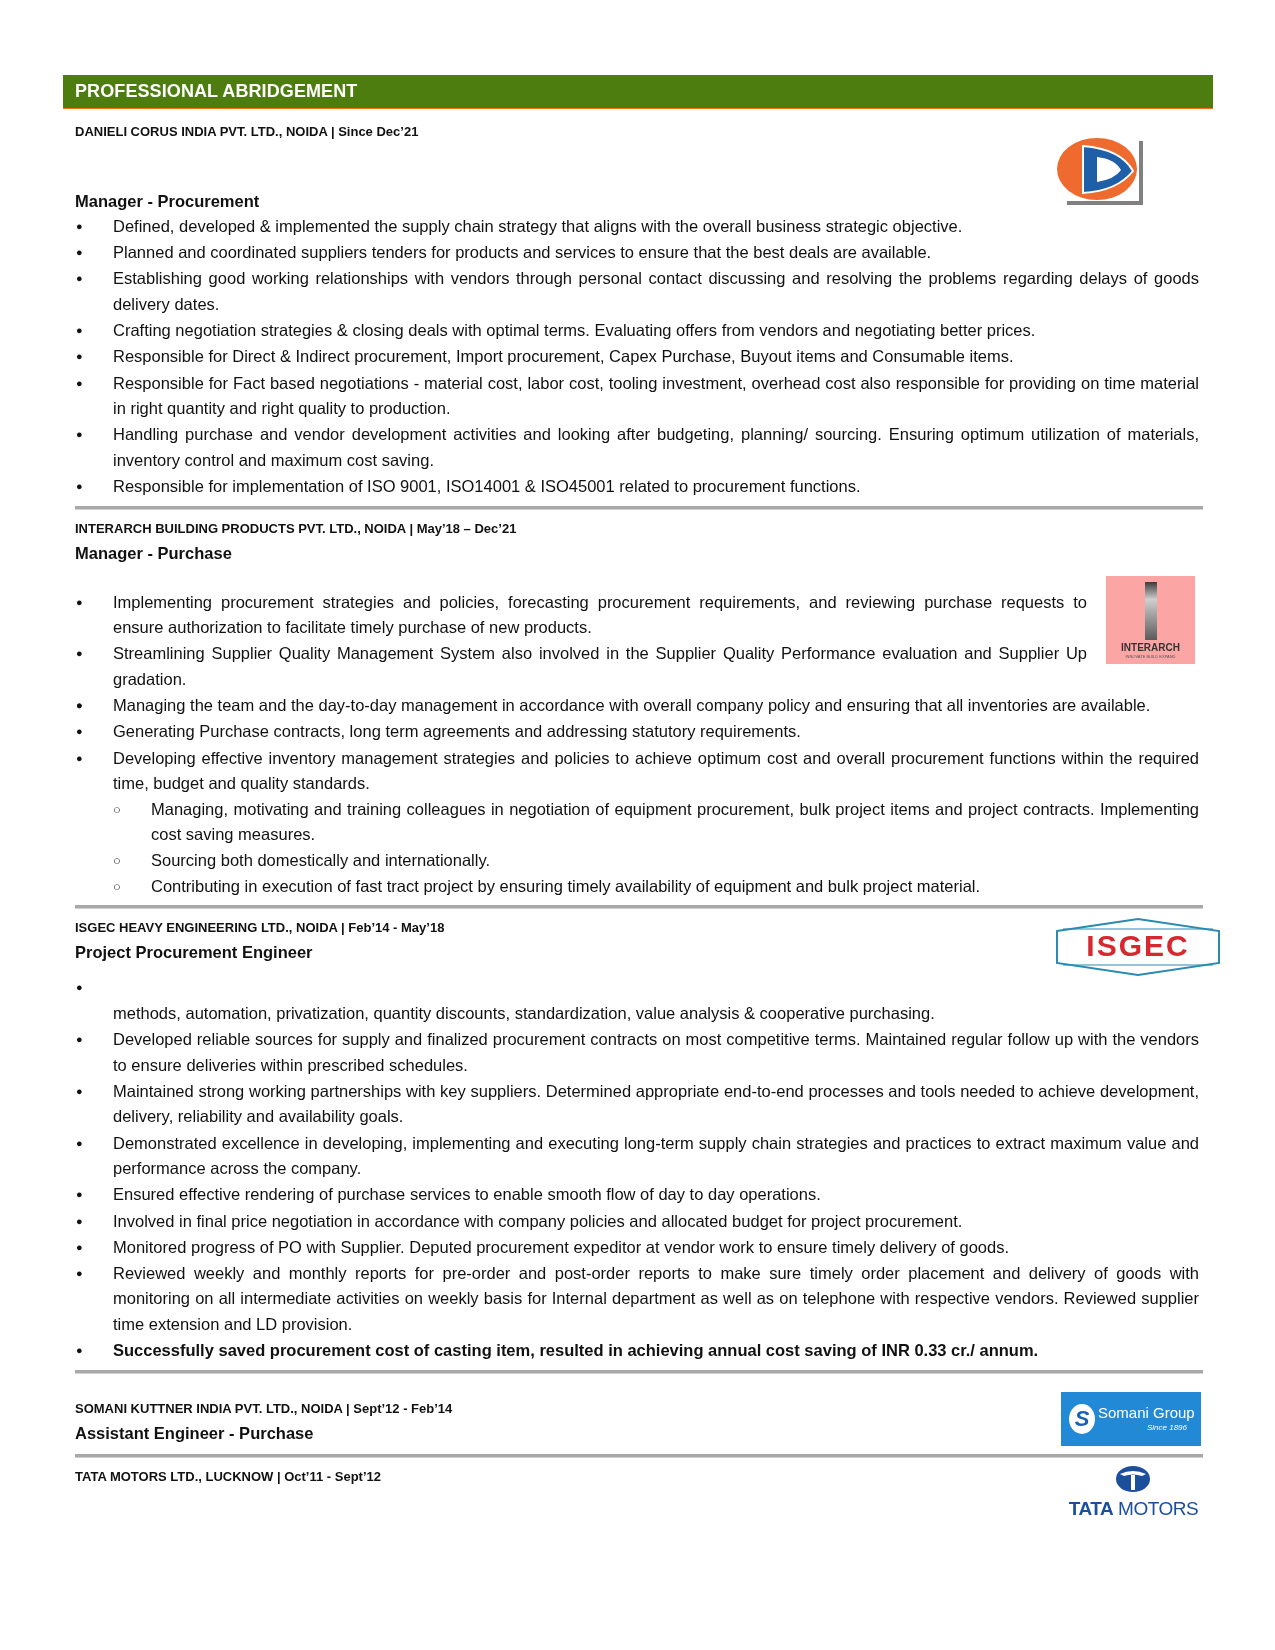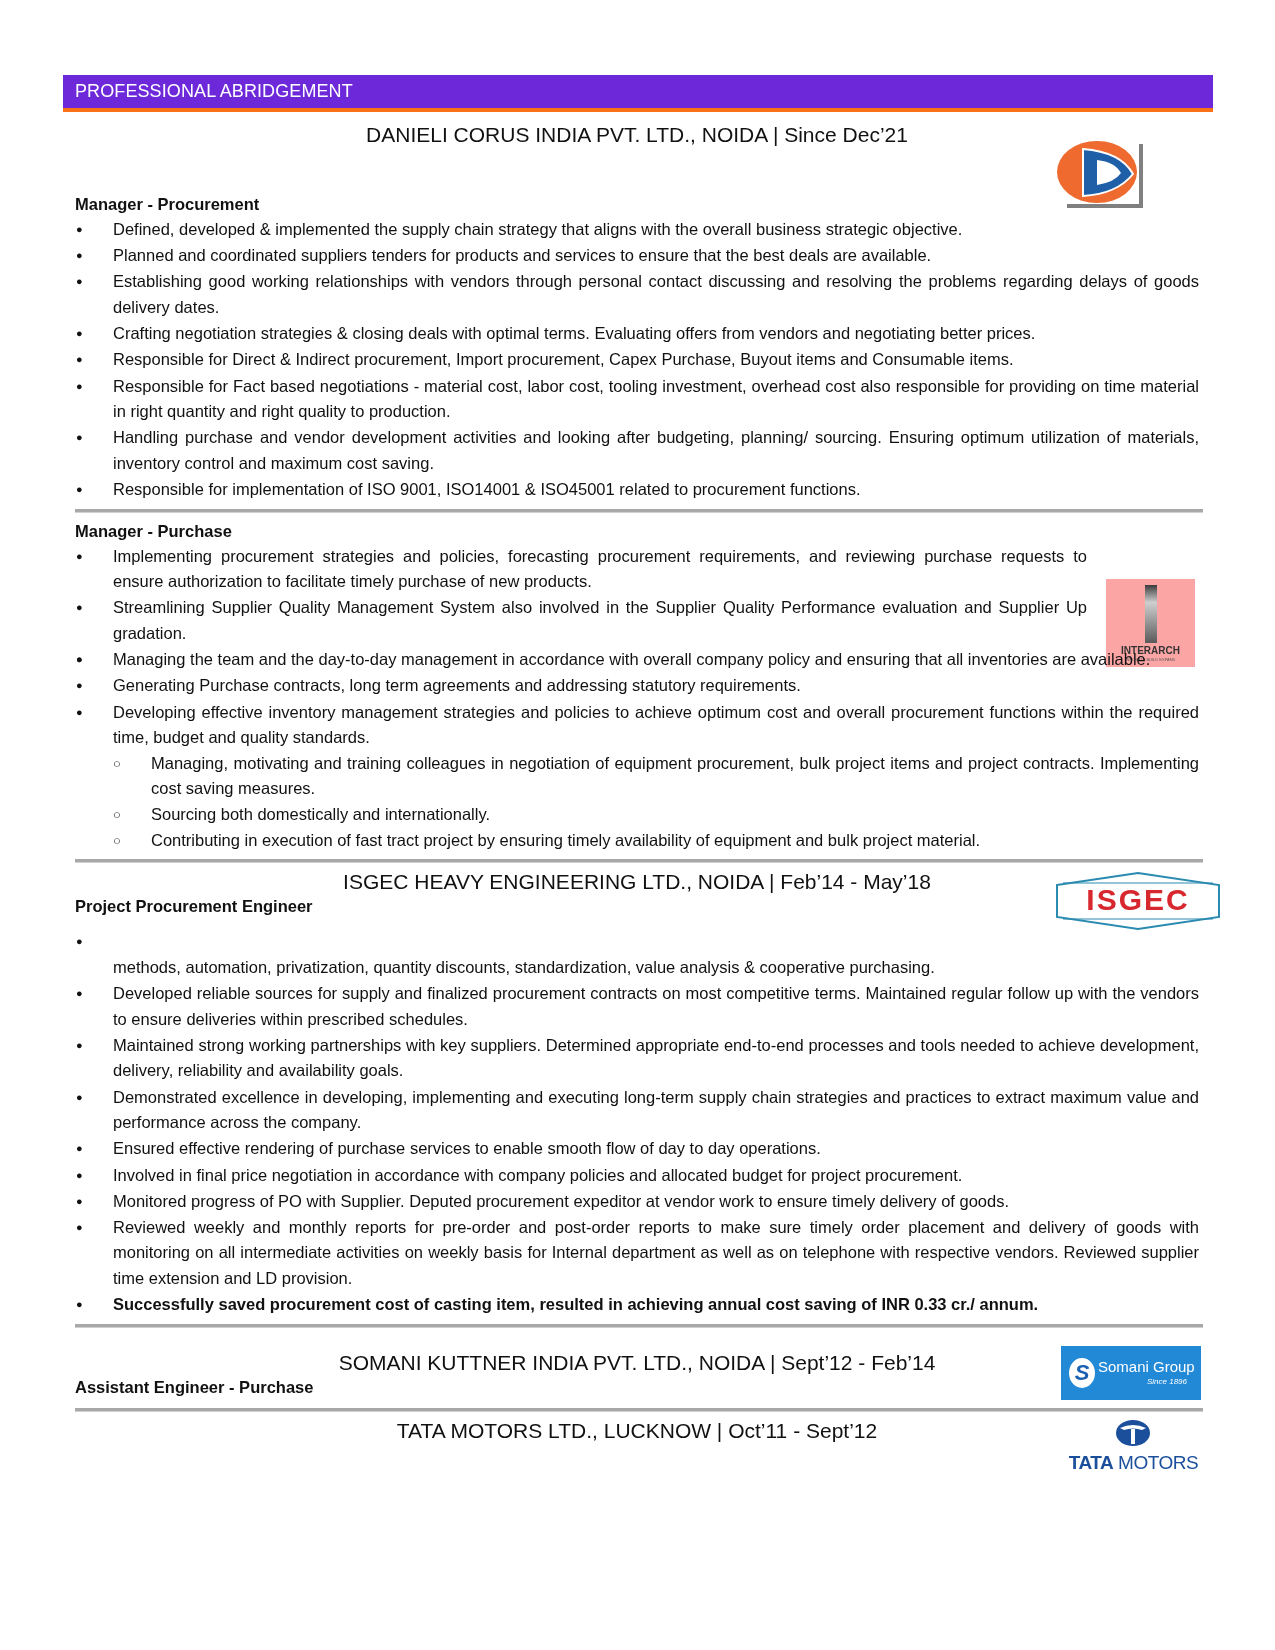--- a/index.html
+++ b/index.html
@@ -1,22 +1,22 @@
 <!DOCTYPE html>
 <html><head>
 <meta charset="utf-8">
 <style>
   html, body { margin: 0; padding: 0; background: #ffffff; }
   body { width: 1275px; height: 1650px; position: relative; overflow: hidden;
          font-family: "Liberation Sans", "DejaVu Sans", sans-serif; color: #111; }
   .page { position: absolute; left: 63px; top: 75px; width: 1150px; }
-  .banner { background: #6d28d9; color: #fff; height: 33px; border-bottom: 4px solid #f97316;
-            font-size: 18px; font-weight: 400; line-height: 33px; padding-left: 12px; letter-spacing: 0.1px; }
+  .banner { background: #4d7c0f; color: #fff; height: 33px; border-bottom: 1px solid #f97316;
+            font-size: 18px; font-weight: 700; line-height: 33px; padding-left: 12px; letter-spacing: 0.1px; }
   .section { position: relative; padding-left: 12px; padding-right: 14px; }
-  .company { font-weight: normal; font-size: 21px; line-height: 25px; text-align: center; }
+  .company { font-weight: bold; font-size: 13px; line-height: 25px; }
   .role { font-weight: bold; font-size: 16.5px; line-height: 25px; }
   ul.bullets { list-style: none; margin: 0; padding: 0; }
   ul.bullets > li { position: relative; padding-left: 38px; font-size: 16.5px; line-height: 25.6px;
                     text-align: justify; margin-bottom: 0.6px; }
   ul.bullets > li .dot { position: absolute; left: 0; top: 0; width: 38px; font-size: 16px; }
   ul.bullets > li .dot::before { content: "\25CF"; font-size: 11px; position: relative; top: -2px; left: 1px; }
   ul.sub { list-style: none; margin: 0; padding: 0; }
   ul.sub > li { position: relative; padding-left: 38px; font-size: 16.5px; line-height: 25.6px; text-align: justify; }
   ul.sub > li .odot { position: absolute; left: 0; top: 0; font-size: 13px; }
   .bold { font-weight: bold; }
@@ -50,27 +50,28 @@
         <li><span class="dot"></span><span>Responsible for Direct &amp; Indirect procurement, Import procurement, Capex Purchase, Buyout items and Consumable items.</span></li>
         <li><span class="dot"></span><span>Responsible for Fact based negotiations - material cost, labor cost, tooling investment, overhead cost also responsible for providing on time material in right quantity and right quality to production.</span></li>
         <li><span class="dot"></span><span>Handling purchase and vendor development activities and looking after budgeting, planning/ sourcing. Ensuring optimum utilization of materials, inventory control and maximum cost saving.</span></li>
         <li><span class="dot"></span><span>Responsible for implementation of ISO 9001, ISO14001 &amp; ISO45001 related to procurement functions.</span></li>
       </ul>
   </div>
 
   <div class="divider"></div>
 
   <div class="section">
+    <div class="company">INTERARCH BUILDING PRODUCTS PVT. LTD., NOIDA | May’18 – Dec’21</div>
     <div class="role">Manager - Purchase</div>
     <div class="logo" style="left:1043px; top:60px; width:89px; height:88px; background:#fca5a5;">
       <div style="position:absolute; left:39px; top:6px; width:12px; height:58px; background:linear-gradient(#3a3a3a,#cfcfcf 30%,#5a5a5a);"></div>
       <div style="position:absolute; left:0; width:89px; top:66px; text-align:center; font-size:10px; font-weight:bold; color:#333;">INTERARCH</div>
       <div style="position:absolute; left:0; width:89px; top:78px; text-align:center; font-size:4px; color:#555;">INNOVATE BUILD EXPAND</div>
     </div>
-    <ul class="bullets" id="b1" style="margin-top:0;">
+    <ul class="bullets" id="b1" style="margin-top:24px;">
         <li style="padding-right: 112px;"><span class="dot"></span><span>Implementing procurement strategies and policies, forecasting procurement requirements, and reviewing purchase requests to ensure authorization to facilitate timely purchase of new products.</span></li>
         <li style="padding-right: 112px;"><span class="dot"></span><span>Streamlining Supplier Quality Management System also involved in the Supplier Quality Performance evaluation and Supplier Up gradation.</span></li>
         <li><span class="dot"></span></li>
         <li><span class="dot"></span><span>Managing the team and the day-to-day management in accordance with overall company policy and ensuring that all inventories are available.</span></li>
         <li><span class="dot"></span><span>Generating Purchase contracts, long term agreements and addressing statutory requirements.</span></li>
         <li><span class="dot"></span><span>Developing effective inventory management strategies and policies to achieve optimum cost and overall procurement functions within the required time, budget and quality standards.</span><ul class="sub" style="margin-left: 0px;">
             <li><span class="odot">○</span><span>Managing, motivating and training colleagues in negotiation of equipment procurement, bulk project items and project contracts.  Implementing cost saving measures.</span></li>
             <li><span class="odot">○</span><span>Sourcing both domestically and internationally.</span></li>
             <li><span class="odot">○</span><span>Contributing in execution of fast tract project by ensuring timely availability of equipment and bulk project material.</span></li>
           </ul></li>

